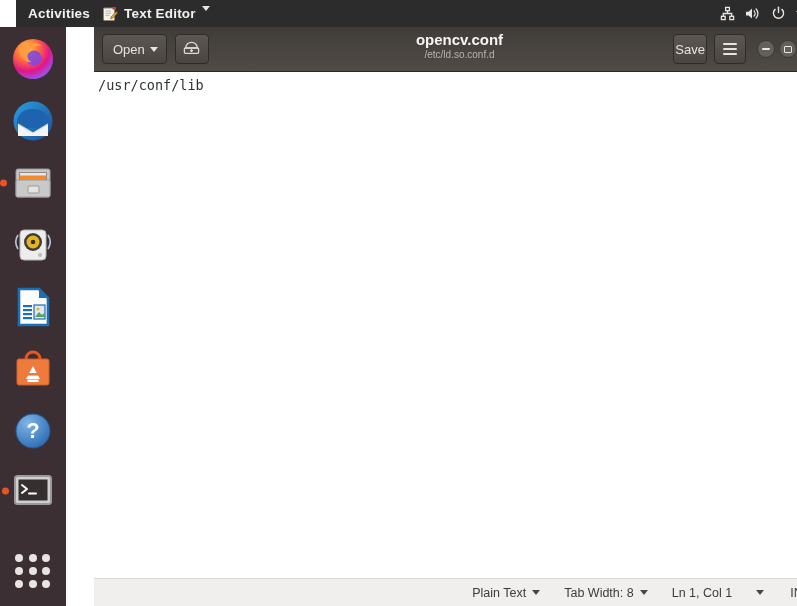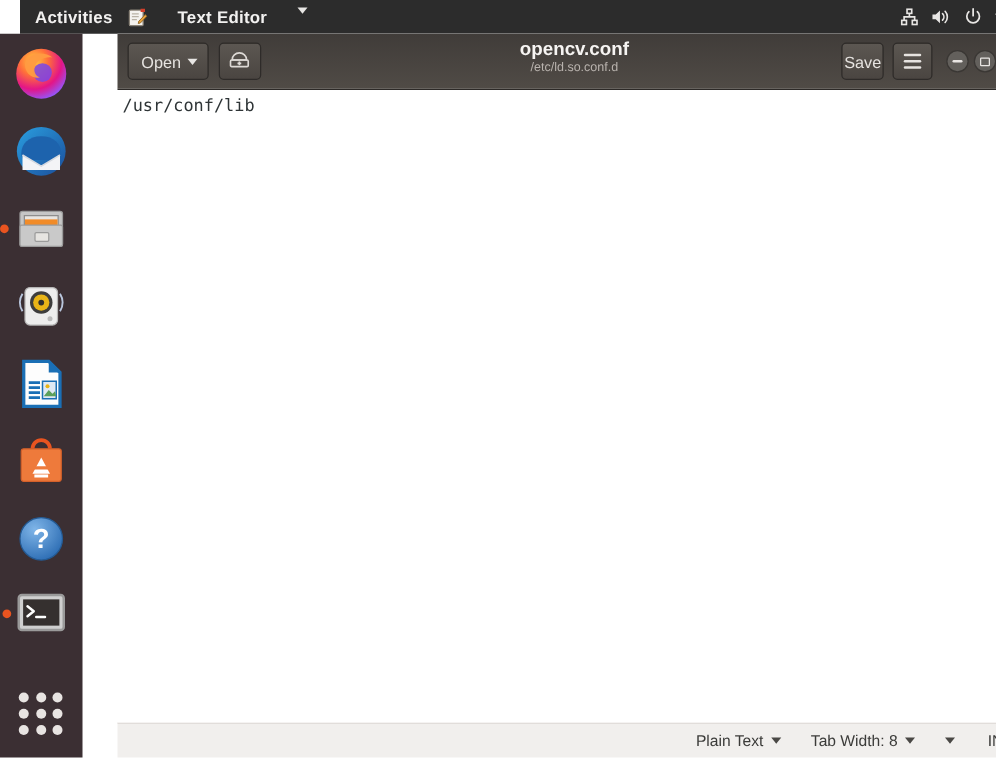--- a/index.html
+++ b/index.html
@@ -11,21 +11,21 @@
   }
 
   
   #topbar {
     position:absolute; top:0; left:16px; width:797px; height:27px;
     background:#2c2c2c;
     display:flex; align-items:center;
     color:#f2f1f0; font-size:13.5px; font-weight:bold;
   }
   #activities { padding:0 12px 0 12px; letter-spacing:.2px; }
-  #app-menu { display:flex; gap:24px; }
+  #app-menu { display:flex; gap:6px; }
   #app-menu-label { letter-spacing:.2px; }
   .caret-down {
     width:0; height:0;
     border-left:4.5px solid transparent;
     border-right:4.5px solid transparent;
     border-top:5px solid #e8e6e4;
     display:inline-block;
   }
   #clock {
     position:absolute; left:0; right:0; text-align:center;
@@ -378,19 +378,22 @@
   <div id="statusbar">
     <div class="sb-item">
       <span>Plain Text</span>
       <span class="caret-dark"></span>
     </div>
     <div class="sb-item">
       <span>Tab Width: 8</span>
       <span class="caret-dark"></span>
     </div>
     <div class="sb-item">
+      <span>Ln 1, Col 1</span>
+    </div>
+    <div class="sb-item">
       <span class="caret-dark"></span>
     </div>
     <div class="sb-item sb-static" id="ins-label">
       <span>INS</span>
     </div>
   </div>
 </div>
 
 </body></html>

